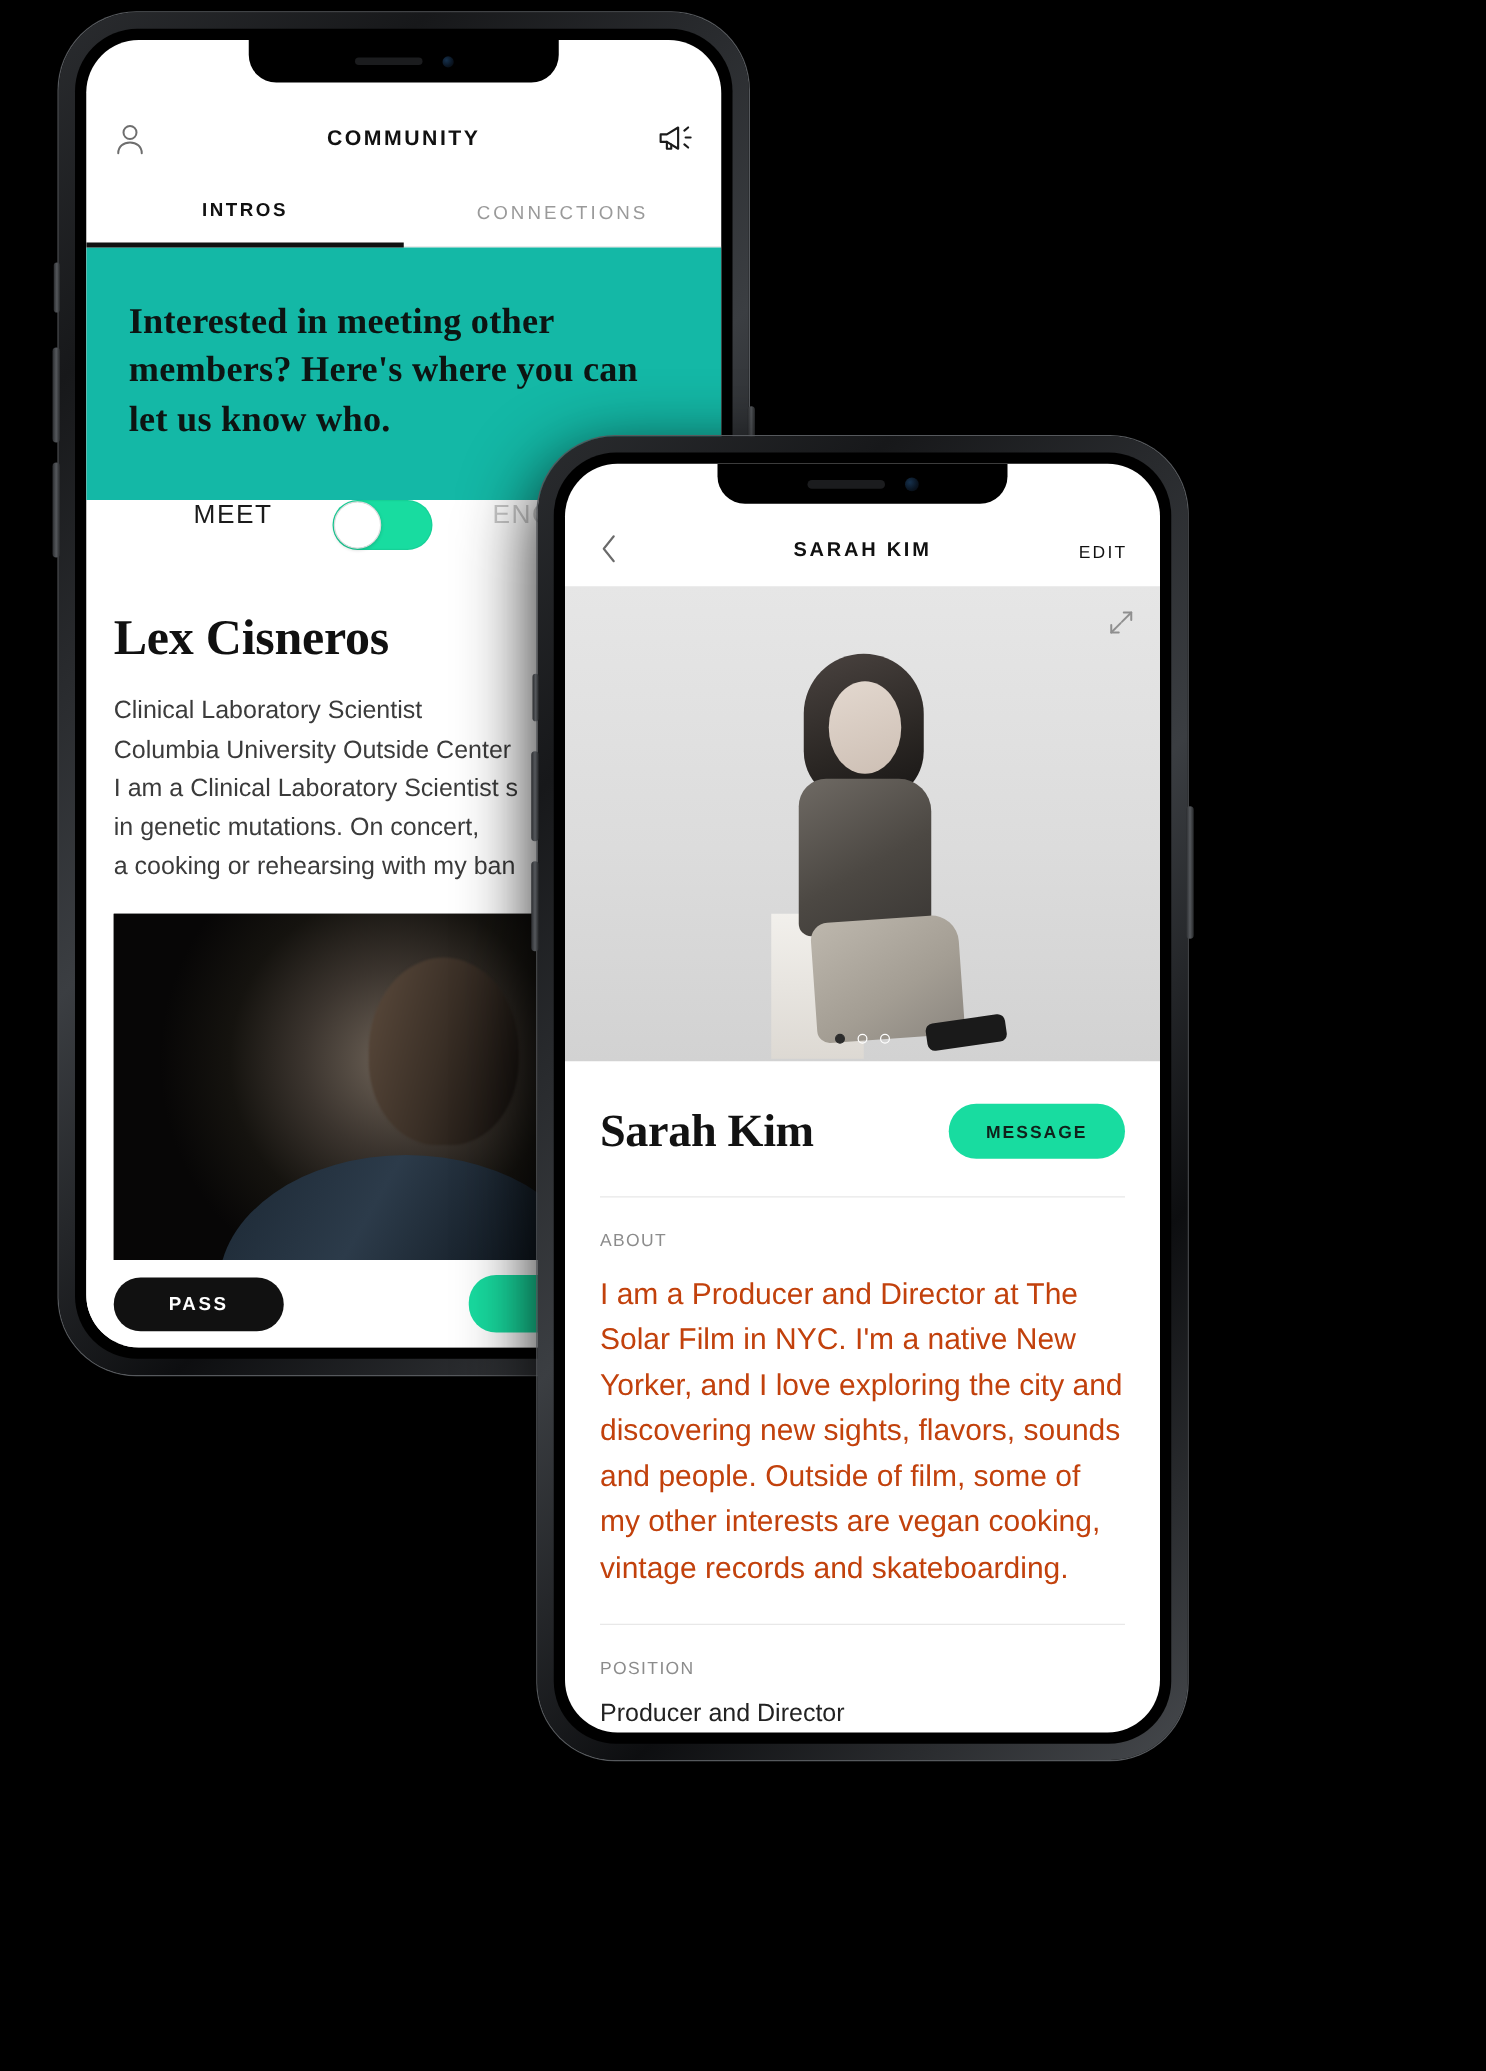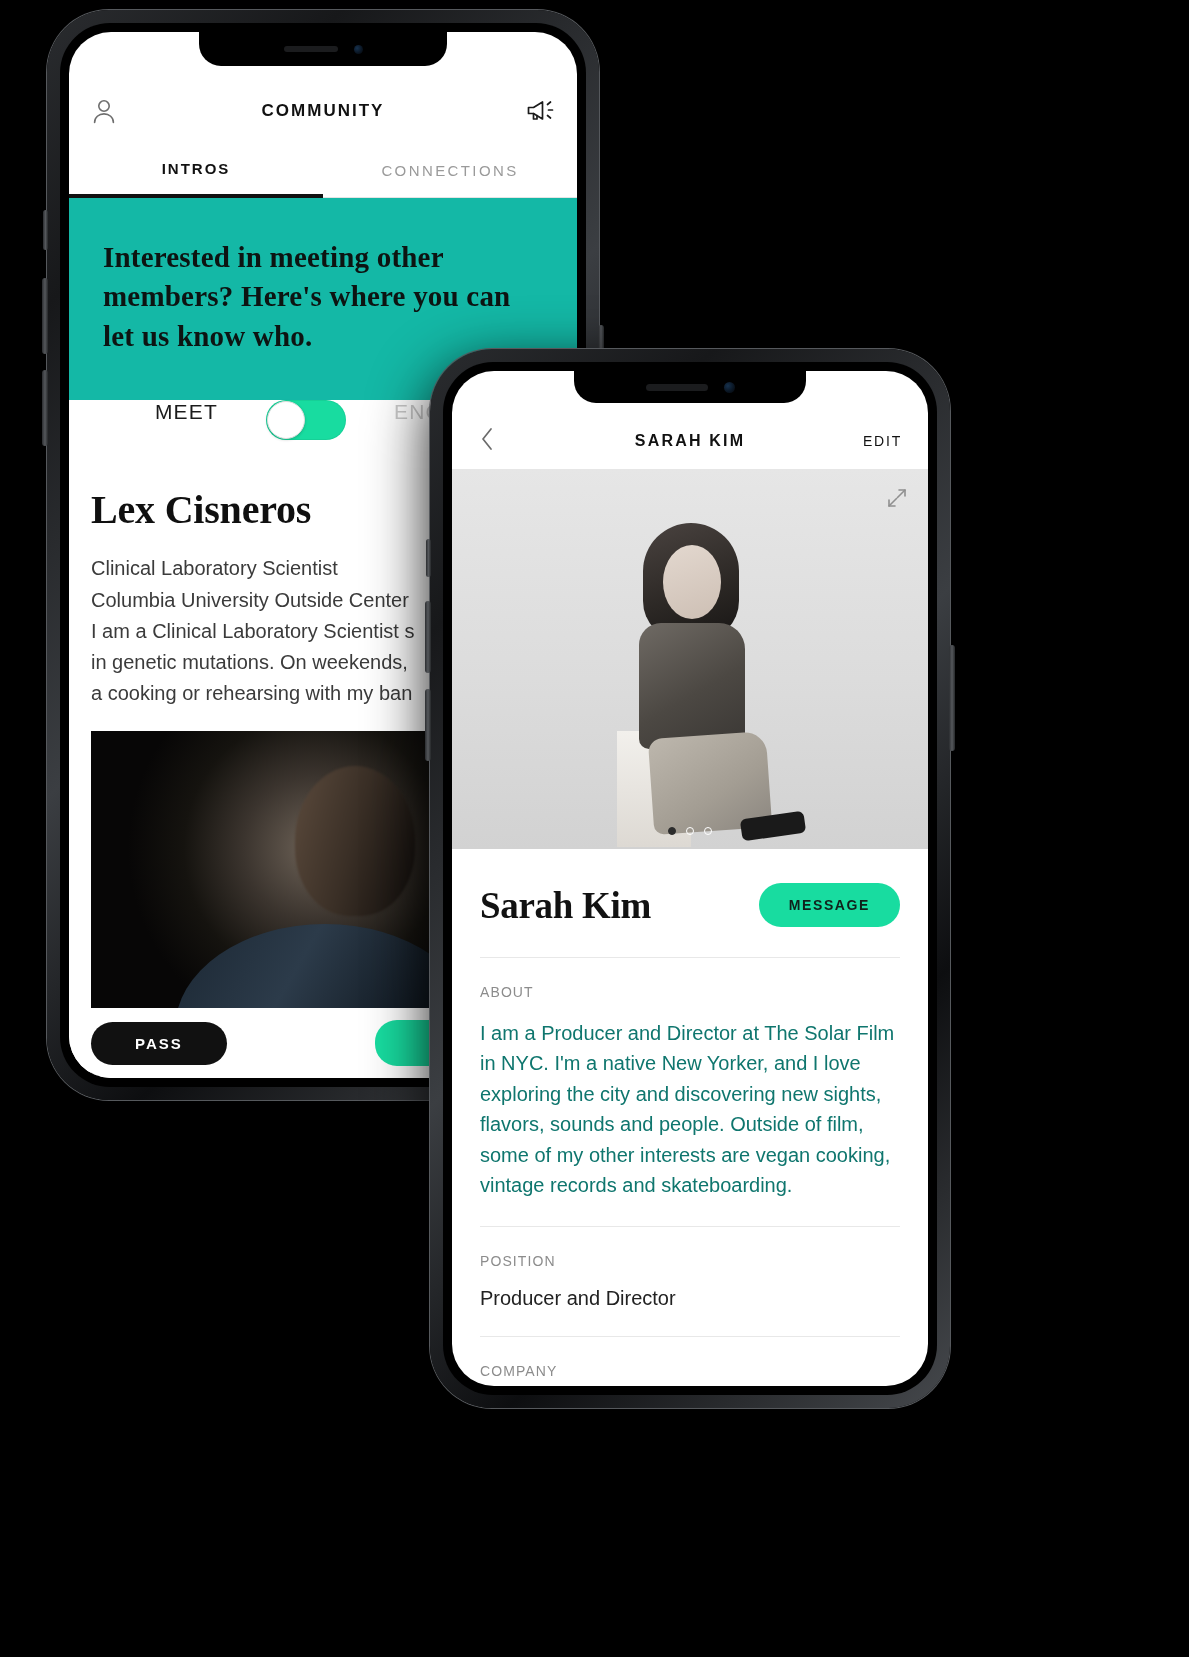--- a/index.html
+++ b/index.html
@@ -224,21 +224,21 @@
     background:#18dca0; border:none; border-radius: 24px;
     padding: 14px 30px; font-size: 14px; letter-spacing: 1.6px;
     font-weight: 600; color:#10211b;
   }
   .divider { height:1px; background:#e8e8e8; }
   .p2-section { padding: 26px 0 26px; }
   .p2-label {
     font-size: 14px; letter-spacing: 1.1px; color:#8c8c8c; margin-bottom: 18px;
   }
   .p2-paragraph {
-    font-size: 20px; line-height: 1.52; color:#0f766e;
+    font-size: 24px; line-height: 1.52; color:#c2410c;
   }
   .p2-value { font-size: 20px; color:#222; }
 </style>
 </head>
 <body>
 
 <div class="stage">
 
   <div class="phone" id="phone1">
     <div class="sbtn" style="left:-4px; top:200px; width:5px; height:40px;"></div>
@@ -293,21 +293,21 @@
             <span class="knob"></span>
           </span>
           <span class="p1-tg-label off">ENGAGE</span>
         </div>
 
         <div class="p1-card">
           <div class="p1-name">Lex Cisneros</div>
           <div class="p1-meta">Clinical Laboratory Scientist</div>
           <div class="p1-meta">Columbia University Outside Center</div>
           <div class="p1-meta">I am a Clinical Laboratory Scientist s</div>
-          <div class="p1-meta">in genetic mutations. On weekends,</div>
+          <div class="p1-meta">in genetic mutations. On concert,</div>
           <div class="p1-meta">a cooking or rehearsing with my ban</div>
           <div class="p1-photo">
             <span class="head"></span>
             <span class="jacket"></span>
           </div>
         </div>
 
         <div class="p1-bottom">
           <button class="btn-pass">PASS</button>
           <button class="btn-meet-green"></button>

